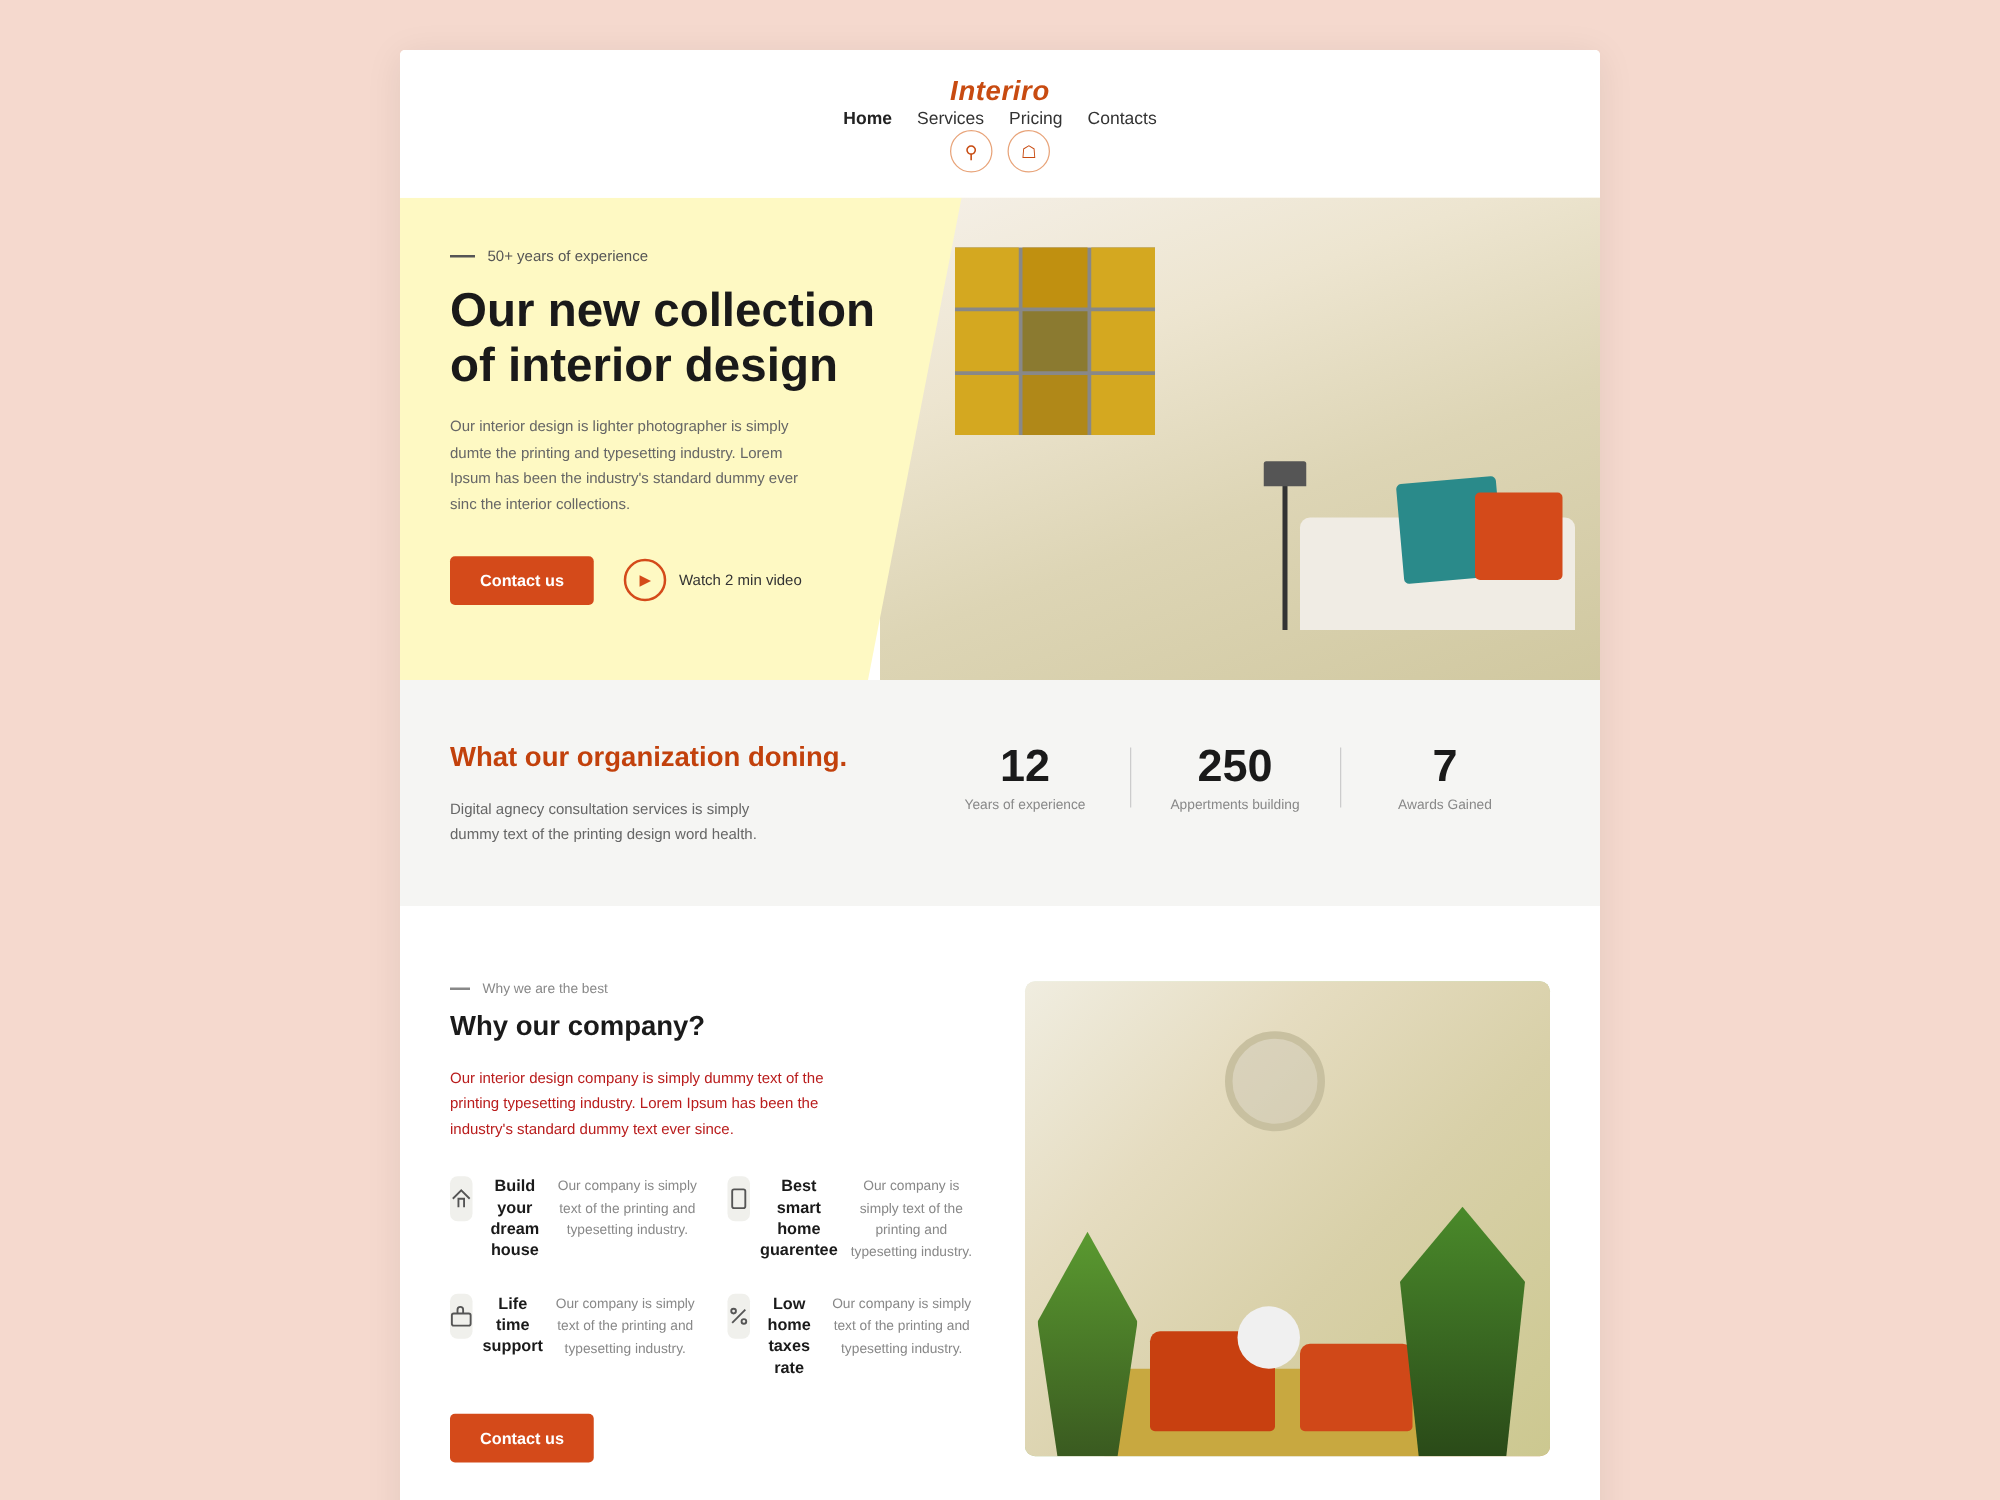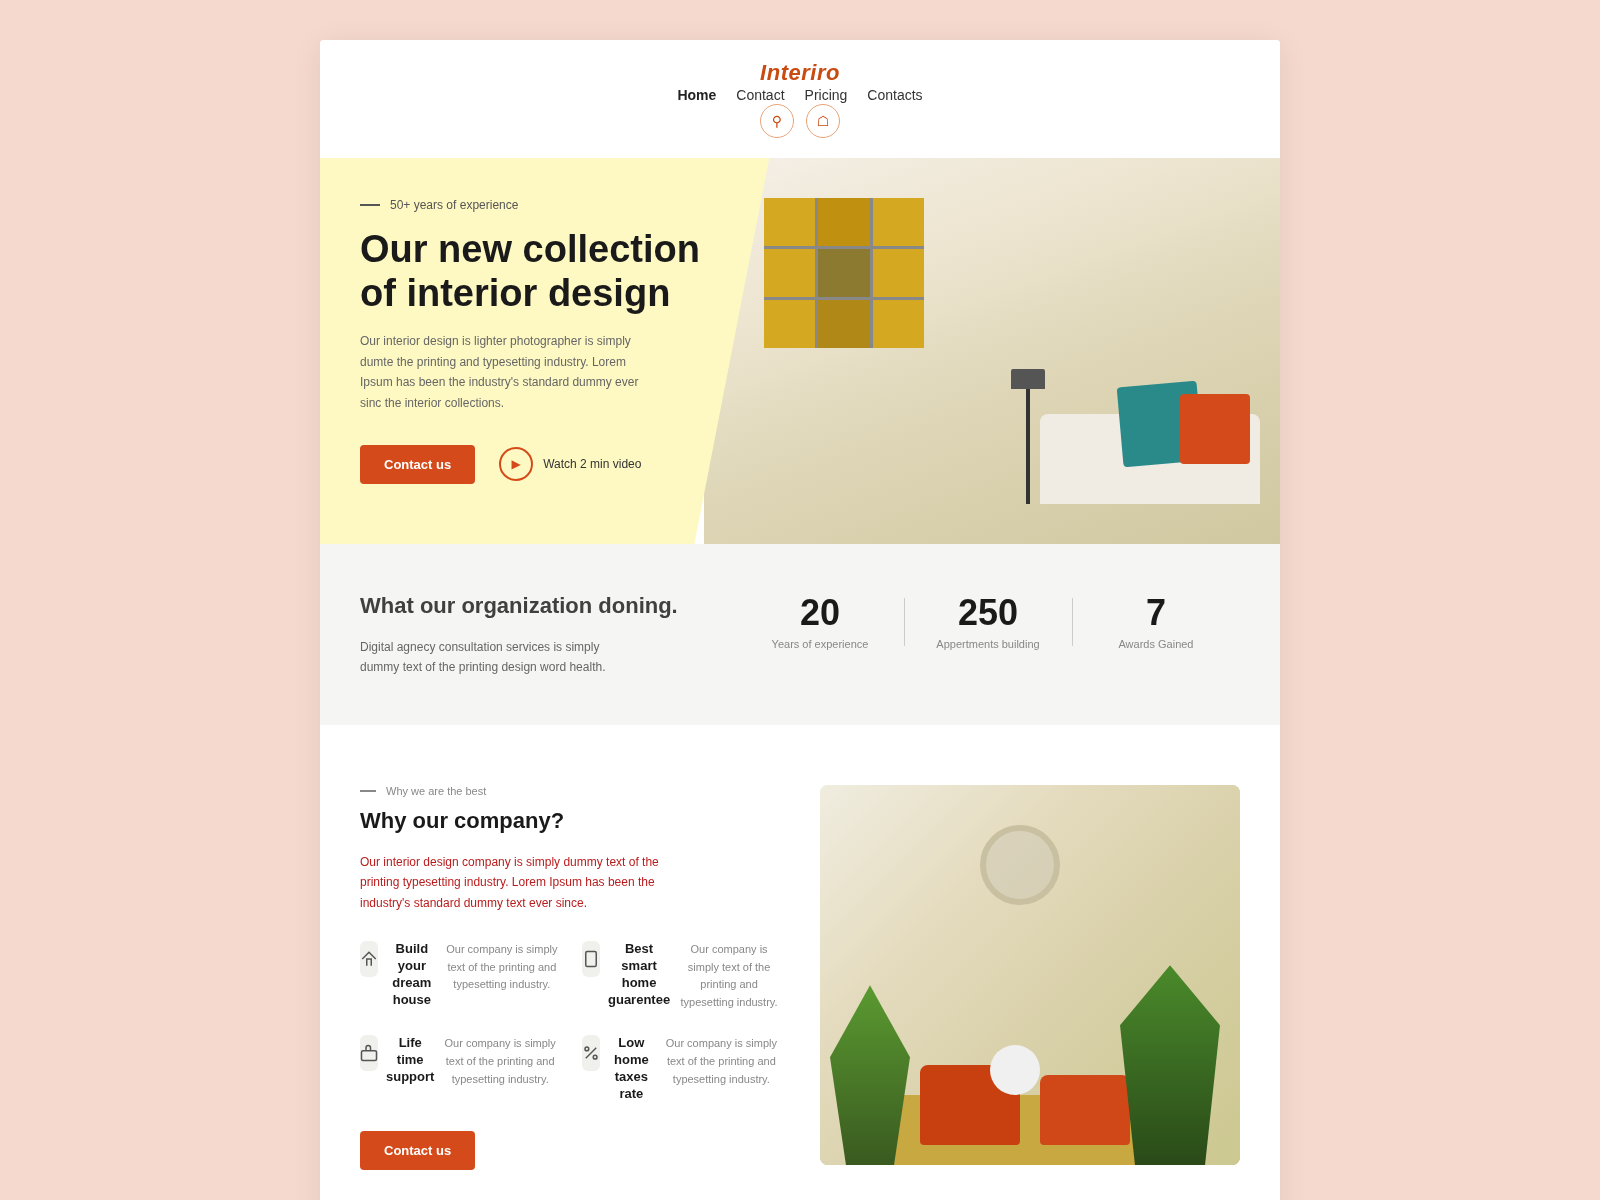--- a/index.html
+++ b/index.html
@@ -240,21 +240,21 @@
       align-items: flex-start;
       gap: 0;
     }
     .stats-left {
       flex: 1;
       padding-right: 40px;
     }
     .stats-title {
       font-size: 22px;
       font-weight: 700;
-      color: #404040;
+      color: #c2410c;
       margin-bottom: 16px;
       line-height: 1.3;
     }
     .stats-desc {
       font-size: 12px;
       color: #666;
       line-height: 1.7;
       max-width: 260px;
     }
     .stats-numbers {
@@ -466,21 +466,21 @@
 
 <div class="page-wrapper">
 
   <nav class="navbar">
     <span class="logo">Interiro</span>
     <ul class="nav-links">
       <li class="active">
         <a href="#">Home</a>
       </li>
       <li>
-        <a href="#">Contact</a>
+        <a href="#">Services</a>
       </li>
       <li>
         <a href="#">Pricing</a>
       </li>
       <li>
         <a href="#">Contacts</a>
       </li>
     </ul>
     <div class="nav-icons">
       <button class="nav-icon-btn">
@@ -531,21 +531,21 @@
     </div>
   </section>
 
   <section class="stats-section">
     <div class="stats-left">
       <h2 class="stats-title">What our organization doning.</h2>
       <p class="stats-desc">Digital agnecy consultation services is simply dummy text of the printing design word health.</p>
     </div>
     <div class="stats-numbers">
       <div class="stat-item">
-        <span class="stat-number">20</span>
+        <span class="stat-number">12</span>
         <span class="stat-label">Years of
 experience</span>
       </div>
       <div class="stat-item">
         <span class="stat-number">250</span>
         <span class="stat-label">Appertments
 building</span>
       </div>
       <div class="stat-item">
         <span class="stat-number">7</span>

